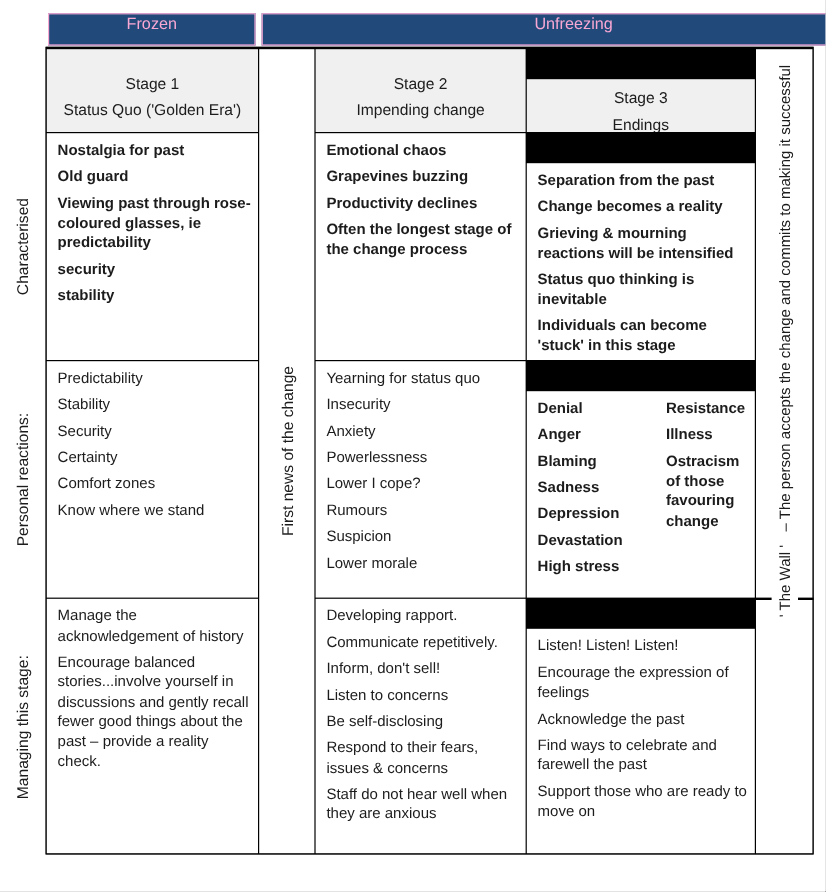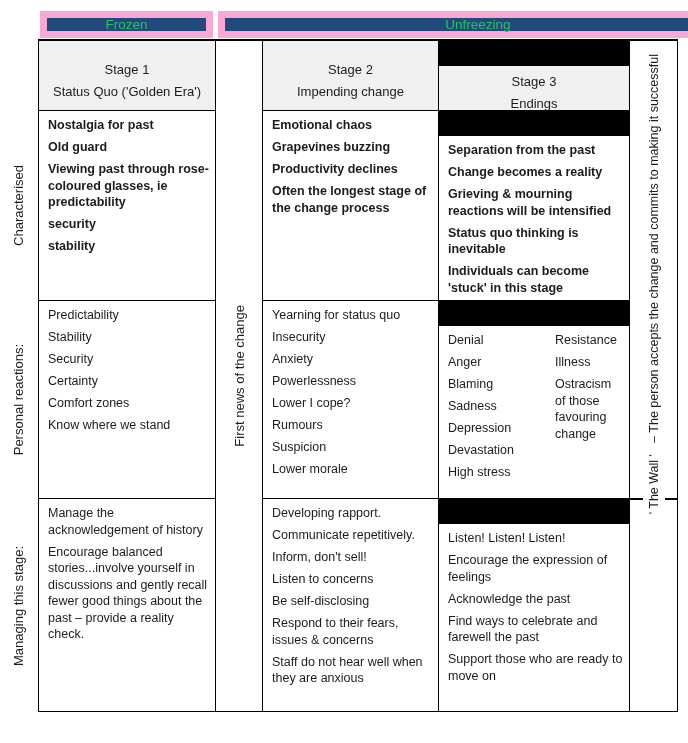--- a/index.html
+++ b/index.html
@@ -2,23 +2,23 @@
 <html><head>
 <meta charset="utf-8">
 <style>
   html,body{margin:0;padding:0;background:#fff;}
   .canvas{
     position:relative;width:688px;height:743px;background:#fff;
     font-family:"Liberation Sans",sans-serif;color:#1c1c1c;overflow:hidden;
   }
   
   .phase-bar{
-    position:absolute;height:27px;background:#214A7B;border:7px solid #f9a8d4;
-    display:flex;align-items:center;justify-content:center;
-    color:#22c55e;font-size:13.5px;box-sizing:border-box;
+    position:absolute;height:27px;background:#214A7B;border:1px solid #f9a8d4;
+    display:flex;justify-content:center;
+    color:#f9a8d4;font-size:13.5px;box-sizing:border-box;
   }
   .bar-frozen{left:40px;top:11px;width:173px;}
   .bar-unfreezing{left:218px;top:11px;width:520px;}
 
   
   .grid{
     position:absolute;left:38px;top:39px;
     display:inline-grid;
     grid-template-columns:176px 46px 175px 190px 47px;
     grid-template-rows:69px 189px 197px 212px;
@@ -29,21 +29,21 @@
   .hdr{background:#f0f0f0;display:flex;flex-direction:column;align-items:center;
        padding-top:9px;gap:7px;font-size:13px;justify-content:center;}
   .hdr .t{white-space:nowrap;}
   .c-s1{grid-column:1;} .c-s2{grid-column:3;} .c-s3{grid-column:4;margin-top:25px;}
   .r-hdr{grid-row:1;} .r-char{grid-row:2;font-weight:bold;} .r-pers{grid-row:3;} .r-mng{grid-row:4;}
   .c-news{grid-column:2;grid-row:1 / span 4;display:flex;align-items:center;justify-content:center;}
   .c-wall{grid-column:5;grid-row:1 / span 4;display:flex;flex-direction:column;align-items:center;padding-top:13px;box-sizing:border-box;}
 
   .body-cell{padding:6px 6px 2px 9px;font-size:12.5px;}
   .body-cell p{margin:0 0 5.5px 0;line-height:16.5px;}
-  .twocol{display:flex;}
+  .twocol{display:flex;font-weight:bold;}
   .twocol .colA{width:107px;flex:none;}
   .twocol .colB{flex:1;}
 
   
   .vtext{
     writing-mode:vertical-rl;transform:rotate(180deg);
     white-space:nowrap;font-size:13px;color:#1c1c1c;display:block;
   }
   .wall-desc{font-size:12.5px;}
   .wall-label{font-size:12.5px;margin-top:11px;}

